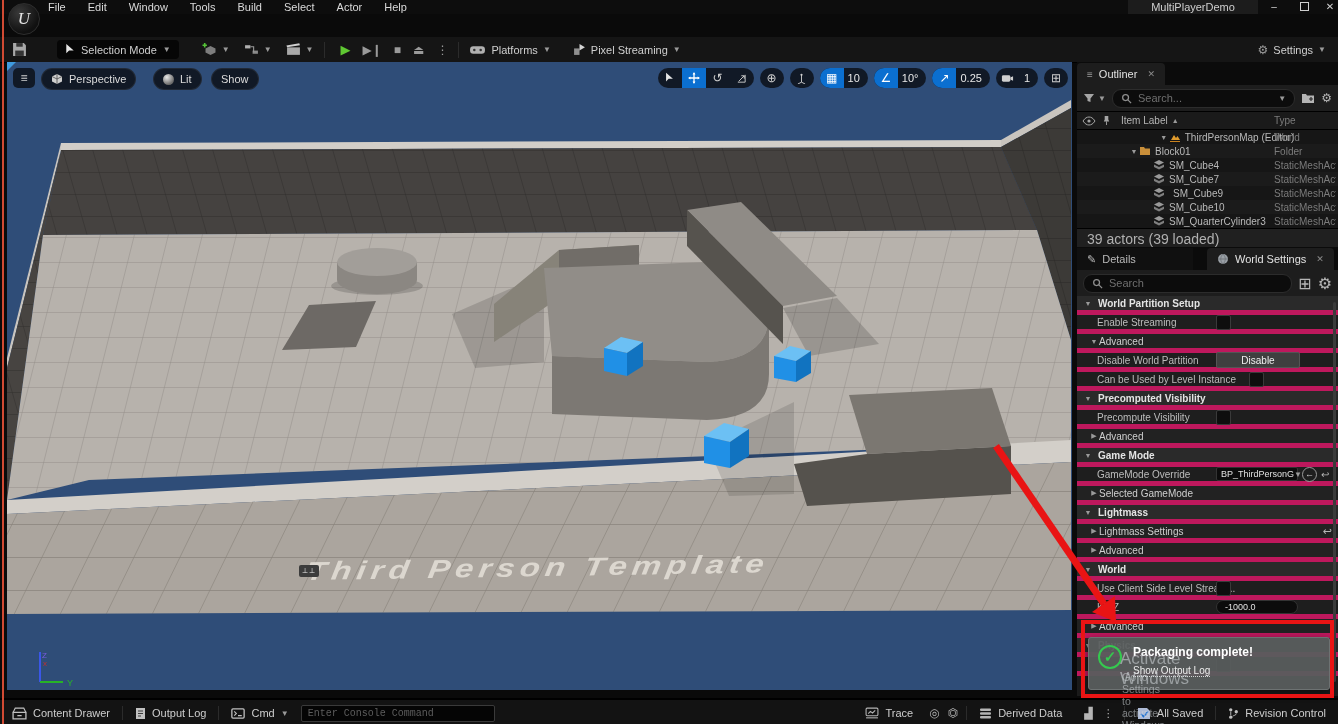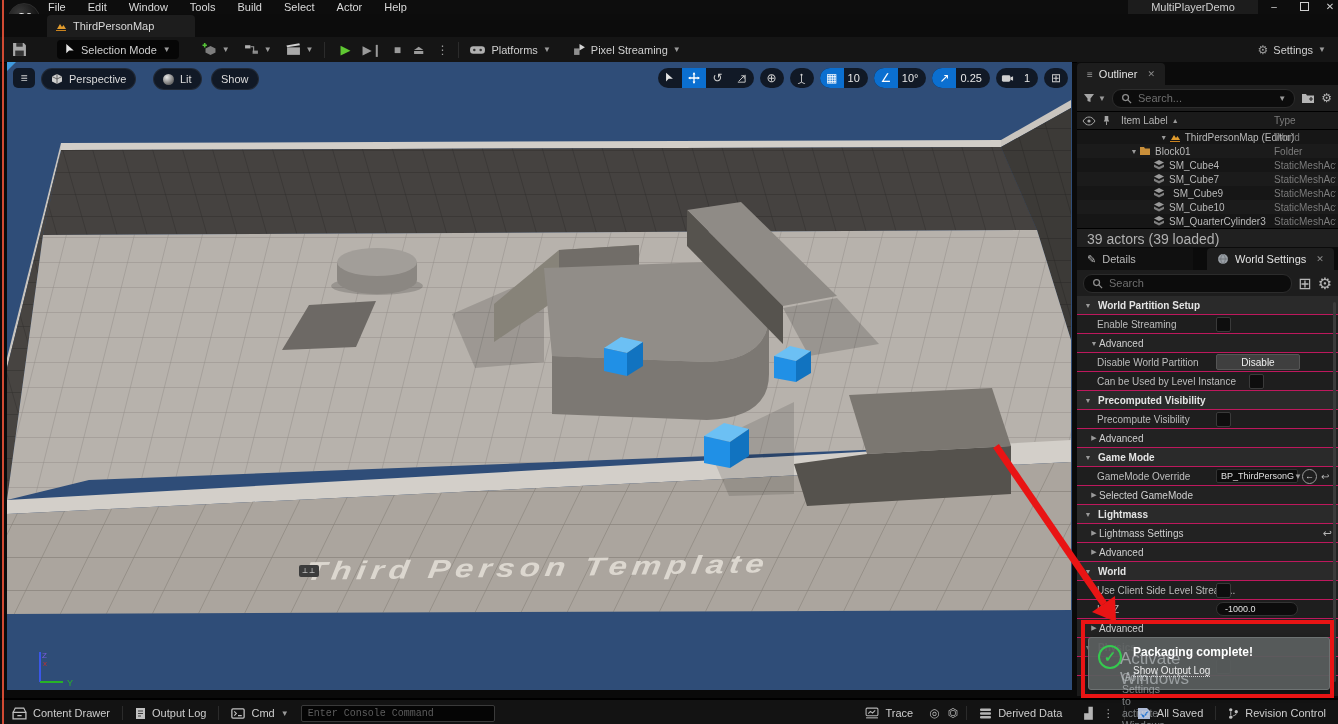--- a/index.html
+++ b/index.html
@@ -75,21 +75,21 @@
   #outl-rows{height:98px;overflow:hidden;}
   .orow{height:14px;display:flex;align-items:center;font-size:10px;color:#b9b9b9;}
   .orow:nth-child(odd){background:#161616;}
   .orow:nth-child(even){background:#1b1b1b;}
   .ocaret{width:10px;text-align:center;font-size:7px;color:#9a9a9a;}
   .otype{position:absolute;left:197px;width:62px;overflow:hidden;white-space:nowrap;color:#7b7b7b;}
   #outl-footer{height:20px;background:#202020;border-top:1px solid #000;display:flex;align-items:center;
         padding:0 10px;font-size:14px;color:#b0b0b0;}
   #details{position:absolute;left:1077px;top:247px;width:261px;height:449px;background:#1b1b1b;overflow:hidden;}
   #det-search{height:26px;background:#1d1d1d;display:flex;align-items:center;gap:6px;padding:0 6px;}
-  .wsrow{position:relative;height:19px;border-bottom:1px solid #be185d;display:flex;align-items:center;
+  .wsrow{position:relative;height:19px;border-bottom:5px solid #be185d;display:flex;align-items:center;
         font-size:10px;color:#bcbcbc;box-sizing:border-box;}
   .wsrow.sec{background:#2a2a2a;font-weight:bold;color:#e4e4e4;padding-left:6px;gap:5px;}
   .wsrow.sub{background:#222;padding-left:6px;color:#cfcfcf;}
   .wsrow.prop{background:#1e1e1e;padding-left:20px;}
   .wsrow .ctrl{position:absolute;left:139px;display:flex;align-items:center;gap:4px;}
   .chk{width:13px;height:13px;background:#0e0e0e;border:1px solid #3a3a3a;border-radius:2px;}
   .wbtn{width:82px;height:14px;background:#3f3f3f;border:1px solid #555;border-radius:2px;color:#f0f0f0;
         font-size:10px;display:flex;align-items:center;justify-content:center;}
   .wdrop{width:82px;height:14px;background:#0c0c0c;border:1px solid #333;border-radius:2px;color:#e0e0e0;
         font-size:9px;display:flex;align-items:center;justify-content:space-between;padding:0 4px;box-sizing:border-box;}
@@ -132,29 +132,20 @@
     </div>
     <div id="win-title">MultiPlayerDemo</div>
     <div class="winbtn" style="left:1266px;">–</div>
     <div class="winbtn" style="left:1296px;" id="btn-restore">
         <i></i>
       </div>
     <div class="winbtn" style="left:1322px;">✕</div>
   </div>
   <div id="logo">U</div>
 
-  <div id="tabrow">
-    <div id="level-tab">
-      <svg class="ic" width="12" height="12" viewBox="0 0 12 12">
-          <path d="M1 10h10v1H1z" fill="#c9821e"></path>
-          <path d="M2 9 5 4l2 3 1.5-2L11 9Z" fill="#e09b2d"></path>
-        </svg>
-      <span>ThirdPersonMap</span>
-    </div>
-  </div>
 
   <div id="toolbar">
     <span style="margin-left:12px;">
       <svg width="15" height="15" viewBox="0 0 14 14">
           <path d="M1 1h10l2 2v10H1Z" fill="#a8a8a8"></path>
           <rect x="3" y="8" width="8" height="5" fill="#333"></rect>
           <rect x="4" y="1" width="6" height="3.4" fill="#333"></rect>
         </svg>
     </span>
     <div class="pill" style="margin-left:30px;">

